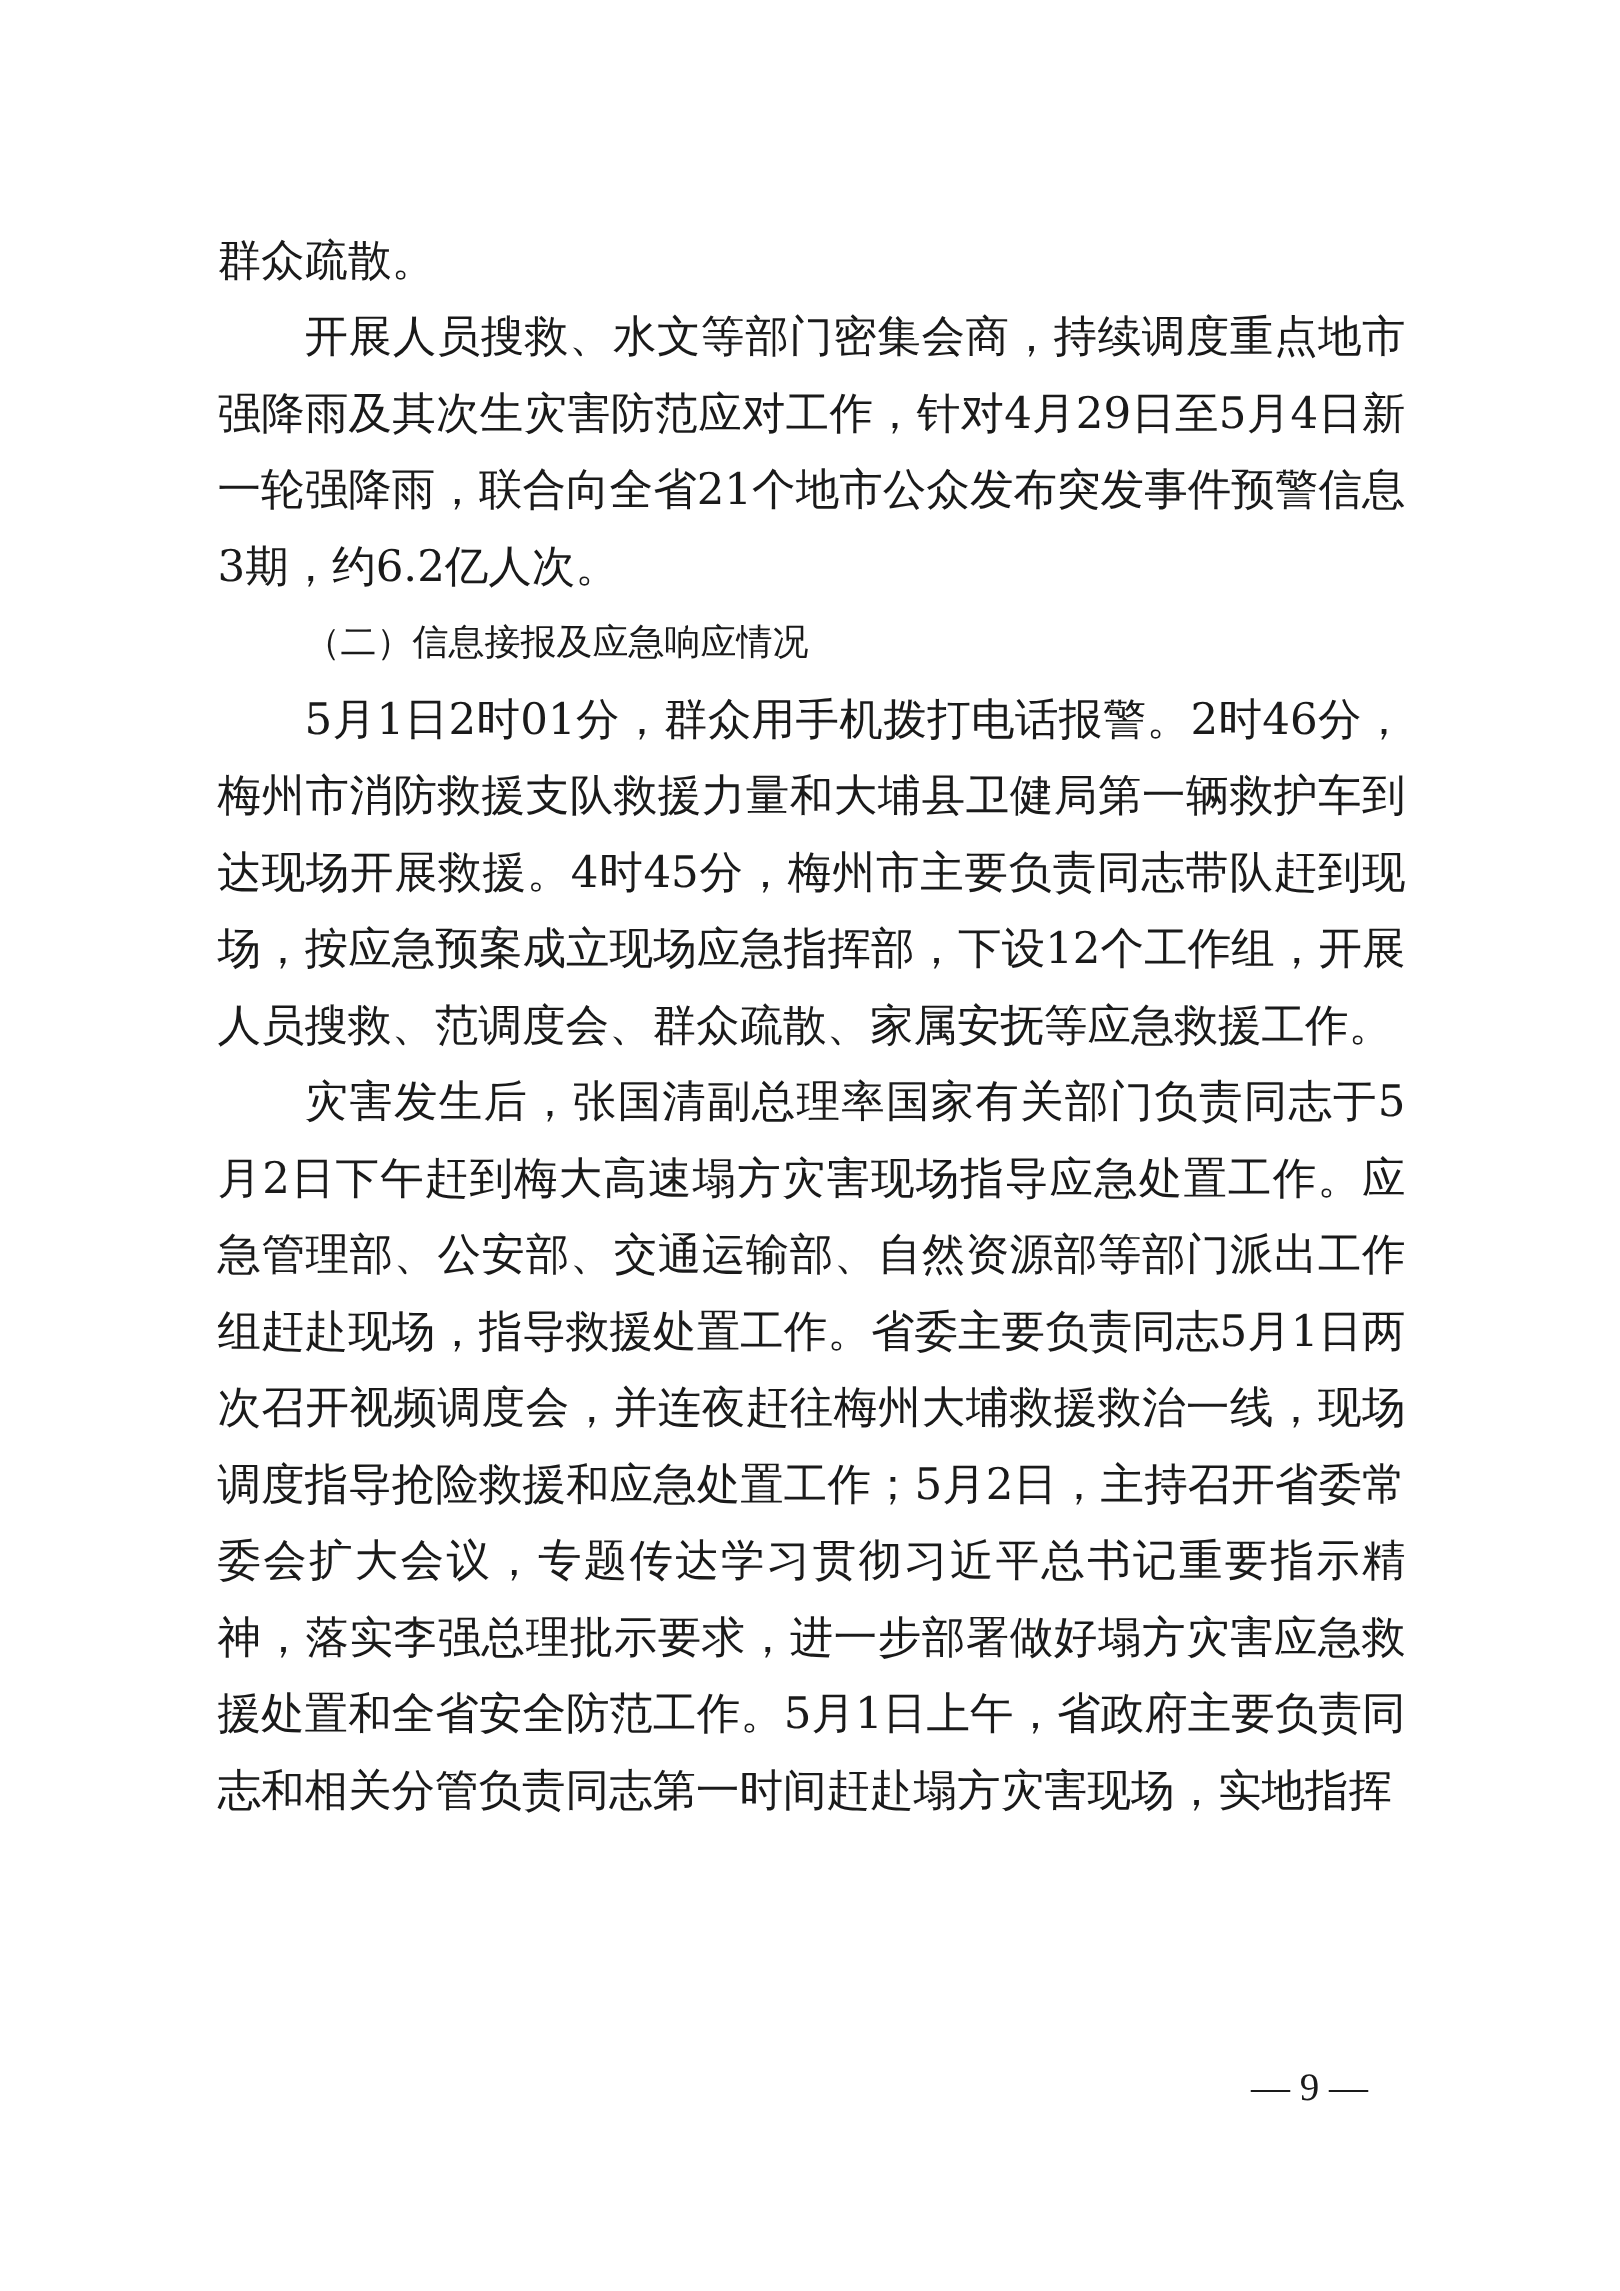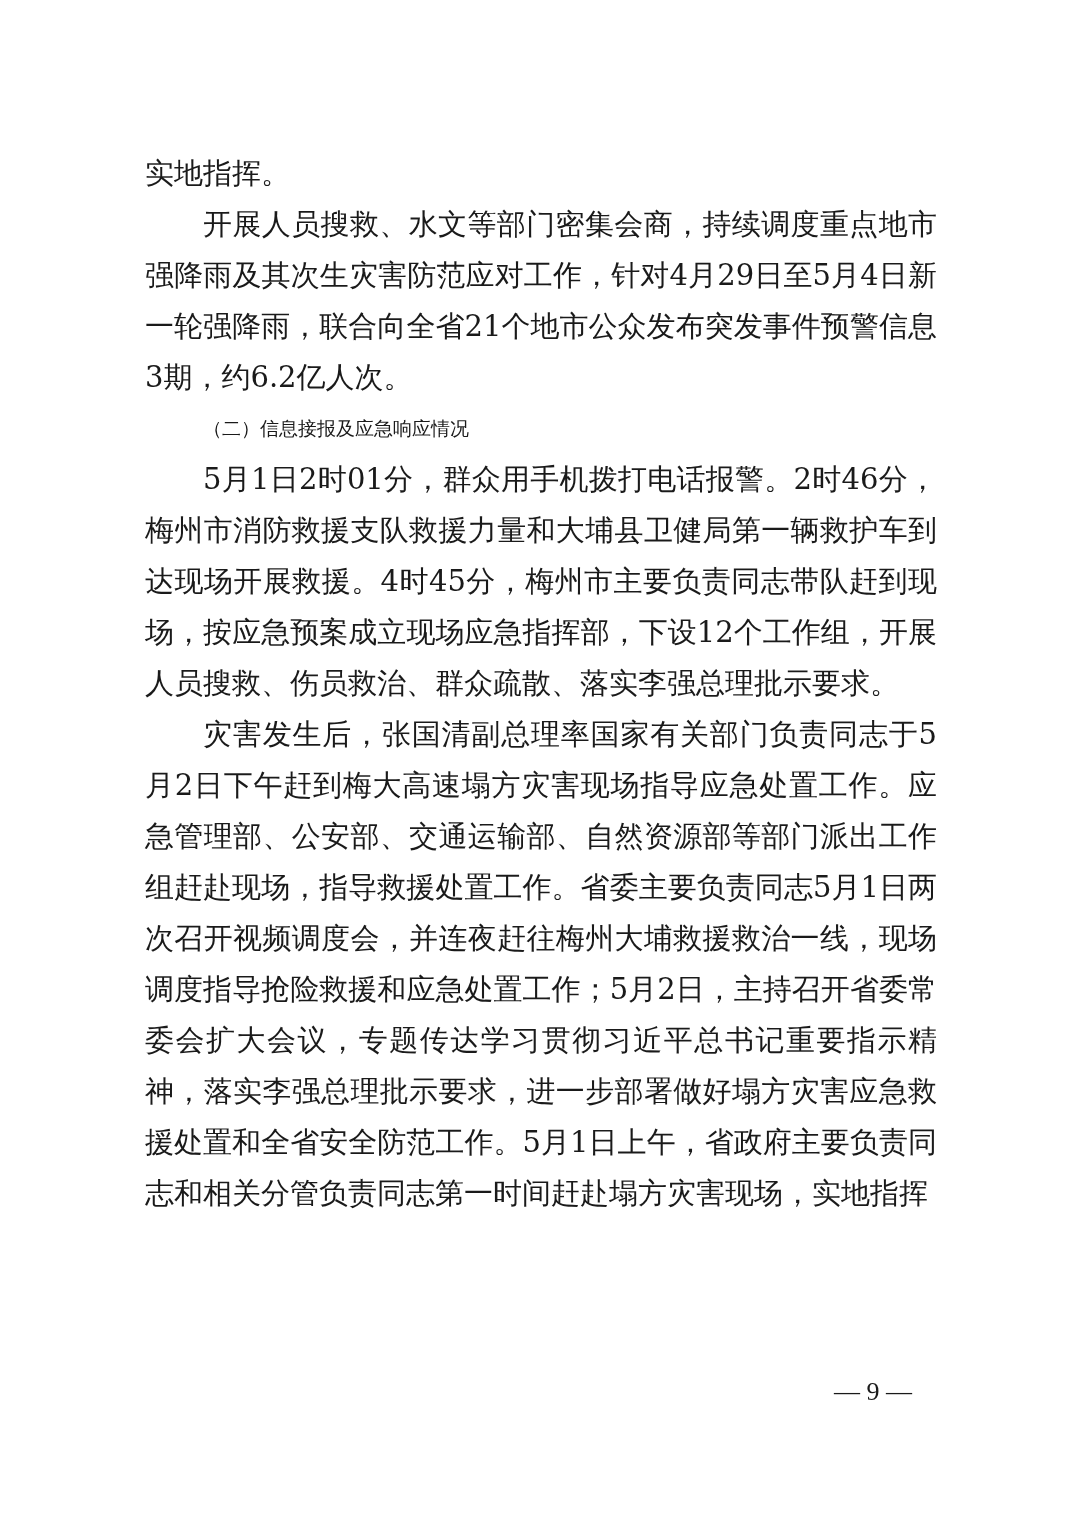--- a/index.html
+++ b/index.html
@@ -11,35 +11,35 @@
     width: 792px;
     font-family: "DejaVu Serif", "Liberation Serif", serif;
     font-size: 29px;
     line-height: 51px;
     color: #1a1a1a;
     text-align: justify;
     text-justify: inter-character;
   }
   .para { margin: 0; text-indent: 58px; word-break: break-all; }
   .para.noindent { text-indent: 0; }
-  .heading { margin: 0; text-indent: 58px; font-family: "DejaVu Sans", "Liberation Sans", sans-serif; font-size: 19px; }
+  .heading { margin: 0; text-indent: 58px; font-family: "DejaVu Sans", "Liberation Sans", sans-serif; font-size: 24px; }
   .pagenum {
     position: absolute;
     left: 834px;
     top: 1377px;
     font-family: "Liberation Serif", "DejaVu Serif", serif;
     font-size: 26px;
     color: #1a1a1a;
     white-space: nowrap;
   }
 </style>
 </head>
 <body>
 
 <div class="page">
-  <p class="para noindent">实地指挥。</p>
+  <p class="para noindent">群众疏散。</p>
   <p class="para">开展人员搜救、水文等部门密集会商，持续调度重点地市强降雨及其次生灾害防范应对工作，针对4月29日至5月4日新一轮强降雨，联合向全省21个地市公众发布突发事件预警信息3期，约6.2亿人次。</p>
   <p class="heading">（二）信息接报及应急响应情况</p>
-  <p class="para">5月1日2时01分，群众用手机拨打电话报警。2时46分，梅州市消防救援支队救援力量和大埔县卫健局第一辆救护车到达现场开展救援。4时45分，梅州市主要负责同志带队赶到现场，按应急预案成立现场应急指挥部，下设12个工作组，开展人员搜救、伤员救治、群众疏散、落实李强总理批示要求。</p>
+  <p class="para">5月1日2时01分，群众用手机拨打电话报警。2时46分，梅州市消防救援支队救援力量和大埔县卫健局第一辆救护车到达现场开展救援。4时45分，梅州市主要负责同志带队赶到现场，按应急预案成立现场应急指挥部，下设12个工作组，开展人员搜救、范调度会、群众疏散、家属安抚等应急救援工作。</p>
   <p class="para">灾害发生后，张国清副总理率国家有关部门负责同志于5月2日下午赶到梅大高速塌方灾害现场指导应急处置工作。应急管理部、公安部、交通运输部、自然资源部等部门派出工作组赶赴现场，指导救援处置工作。省委主要负责同志5月1日两次召开视频调度会，并连夜赶往梅州大埔救援救治一线，现场调度指导抢险救援和应急处置工作；5月2日，主持召开省委常委会扩大会议，专题传达学习贯彻习近平总书记重要指示精神，落实李强总理批示要求，进一步部署做好塌方灾害应急救援处置和全省安全防范工作。5月1日上午，省政府主要负责同志和相关分管负责同志第一时间赶赴塌方灾害现场，实地指挥</p>
 </div>
 
 <div class="pagenum">— 9 —</div>
 
 </body></html>

